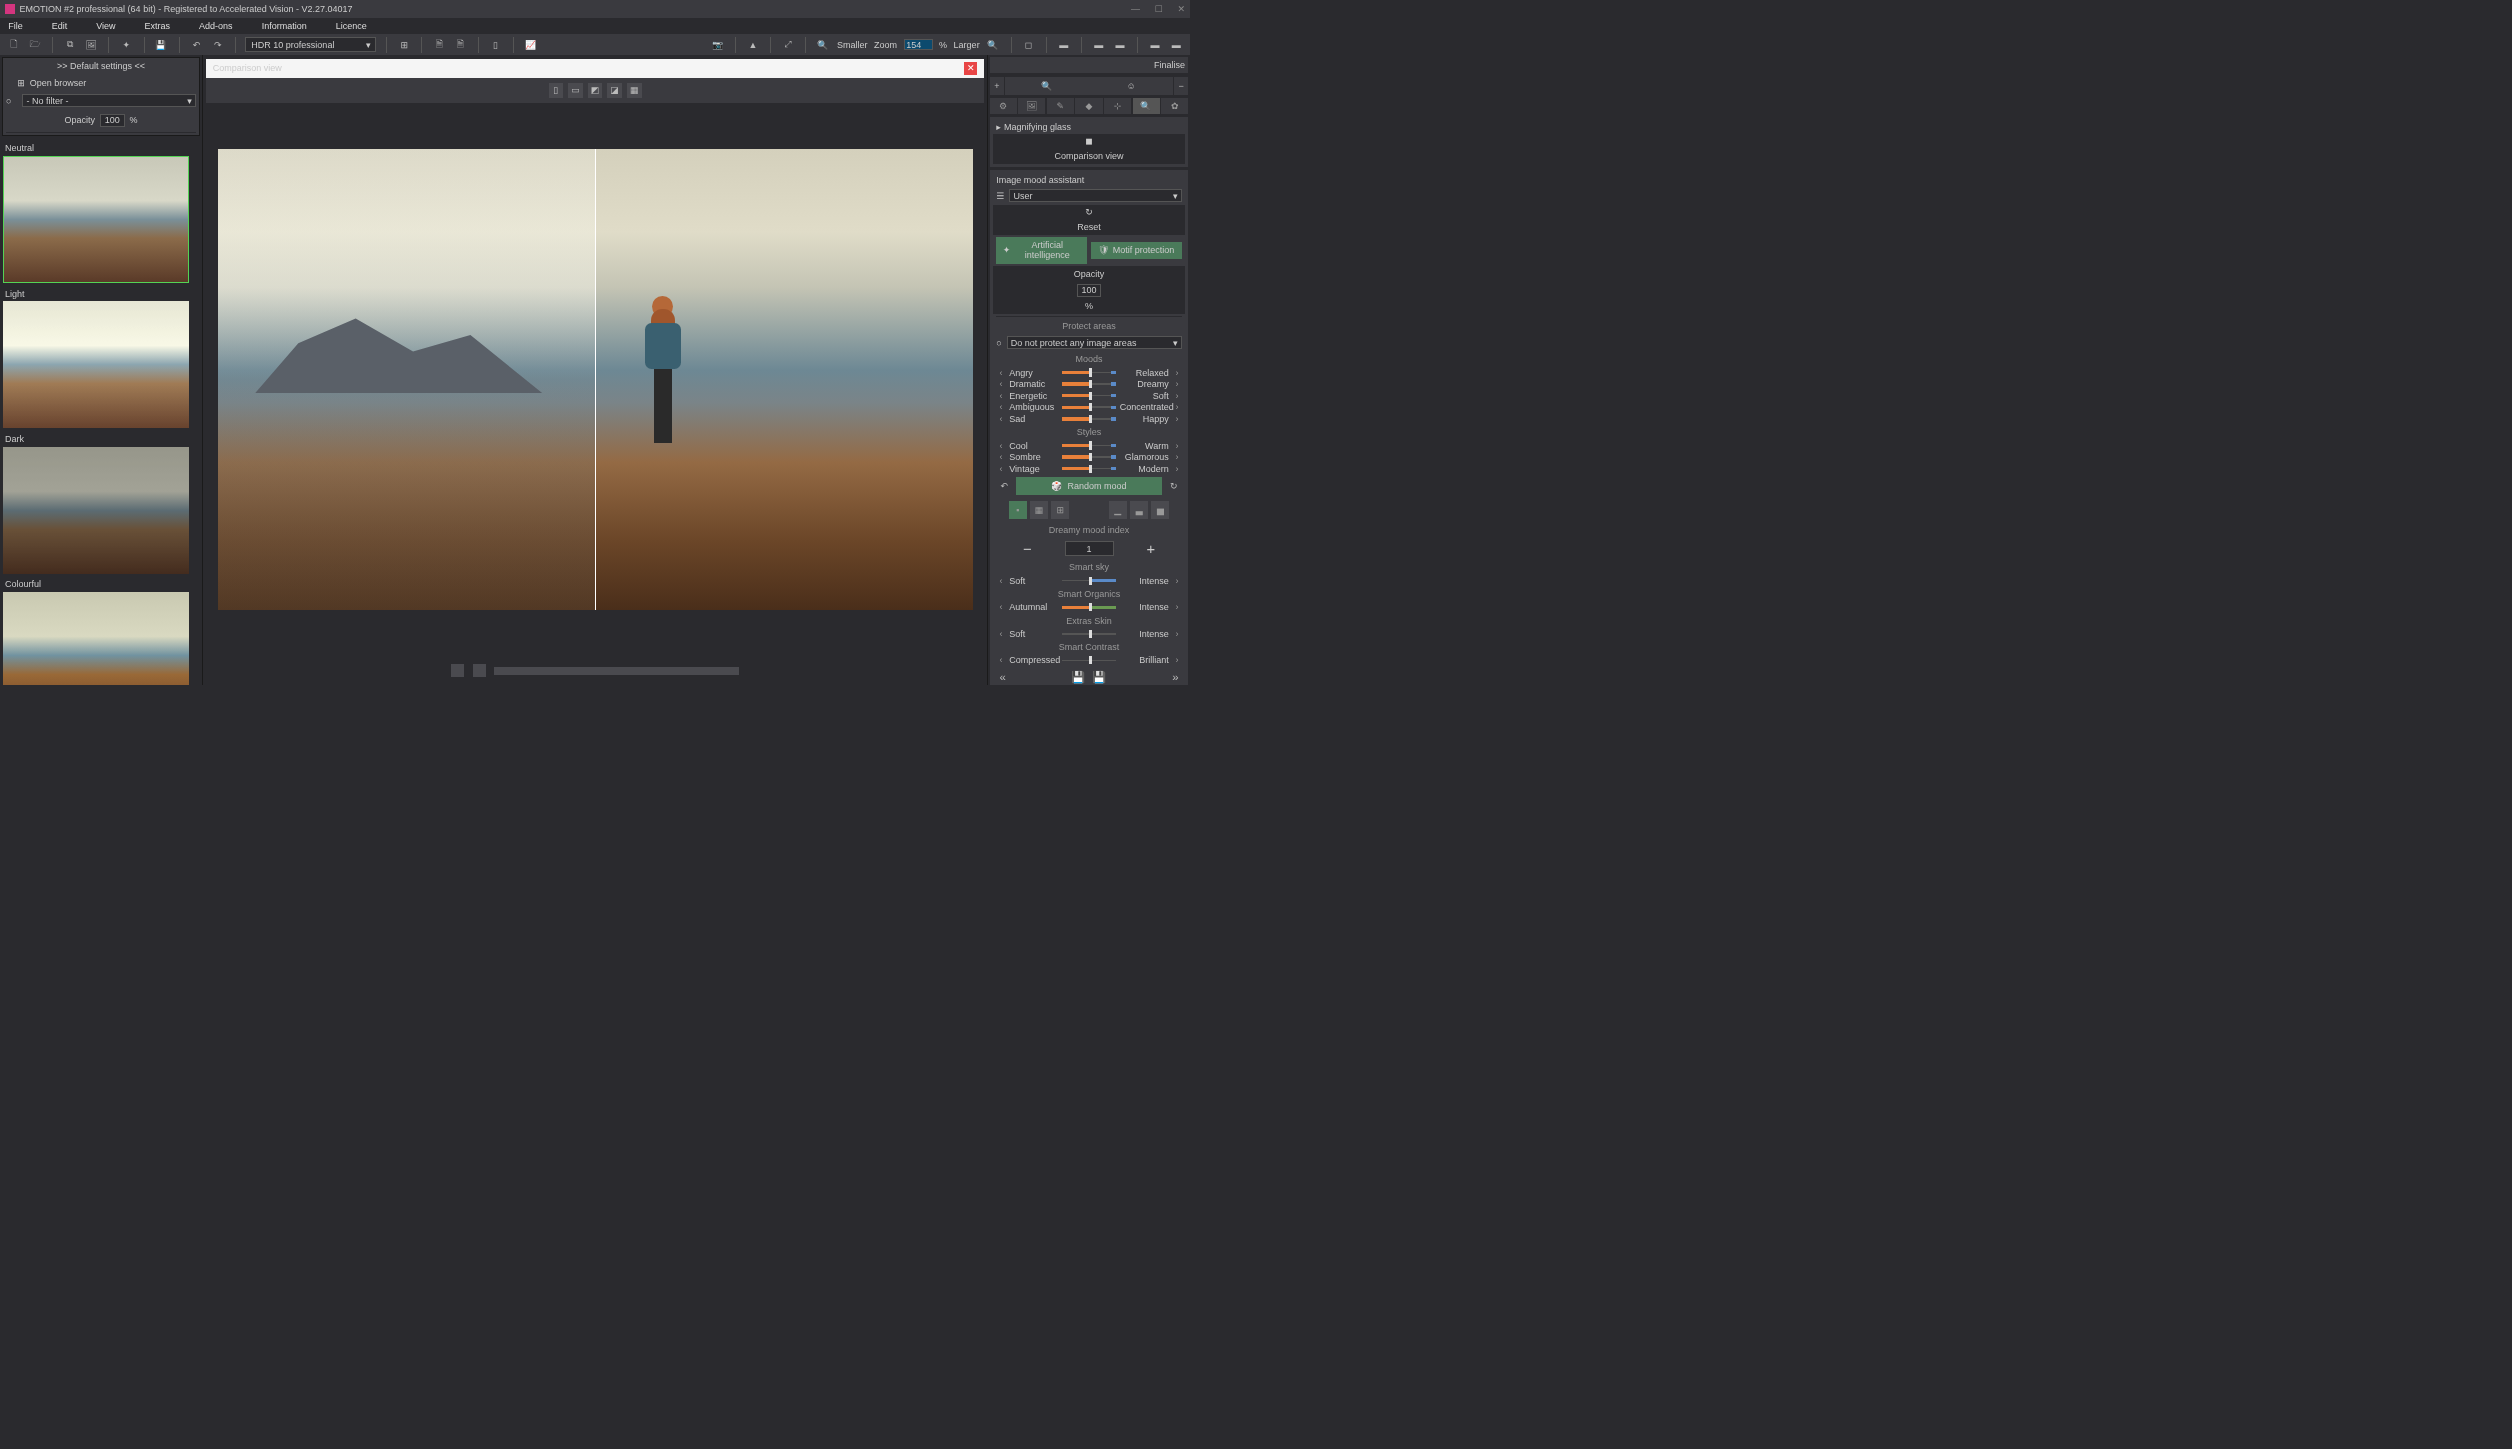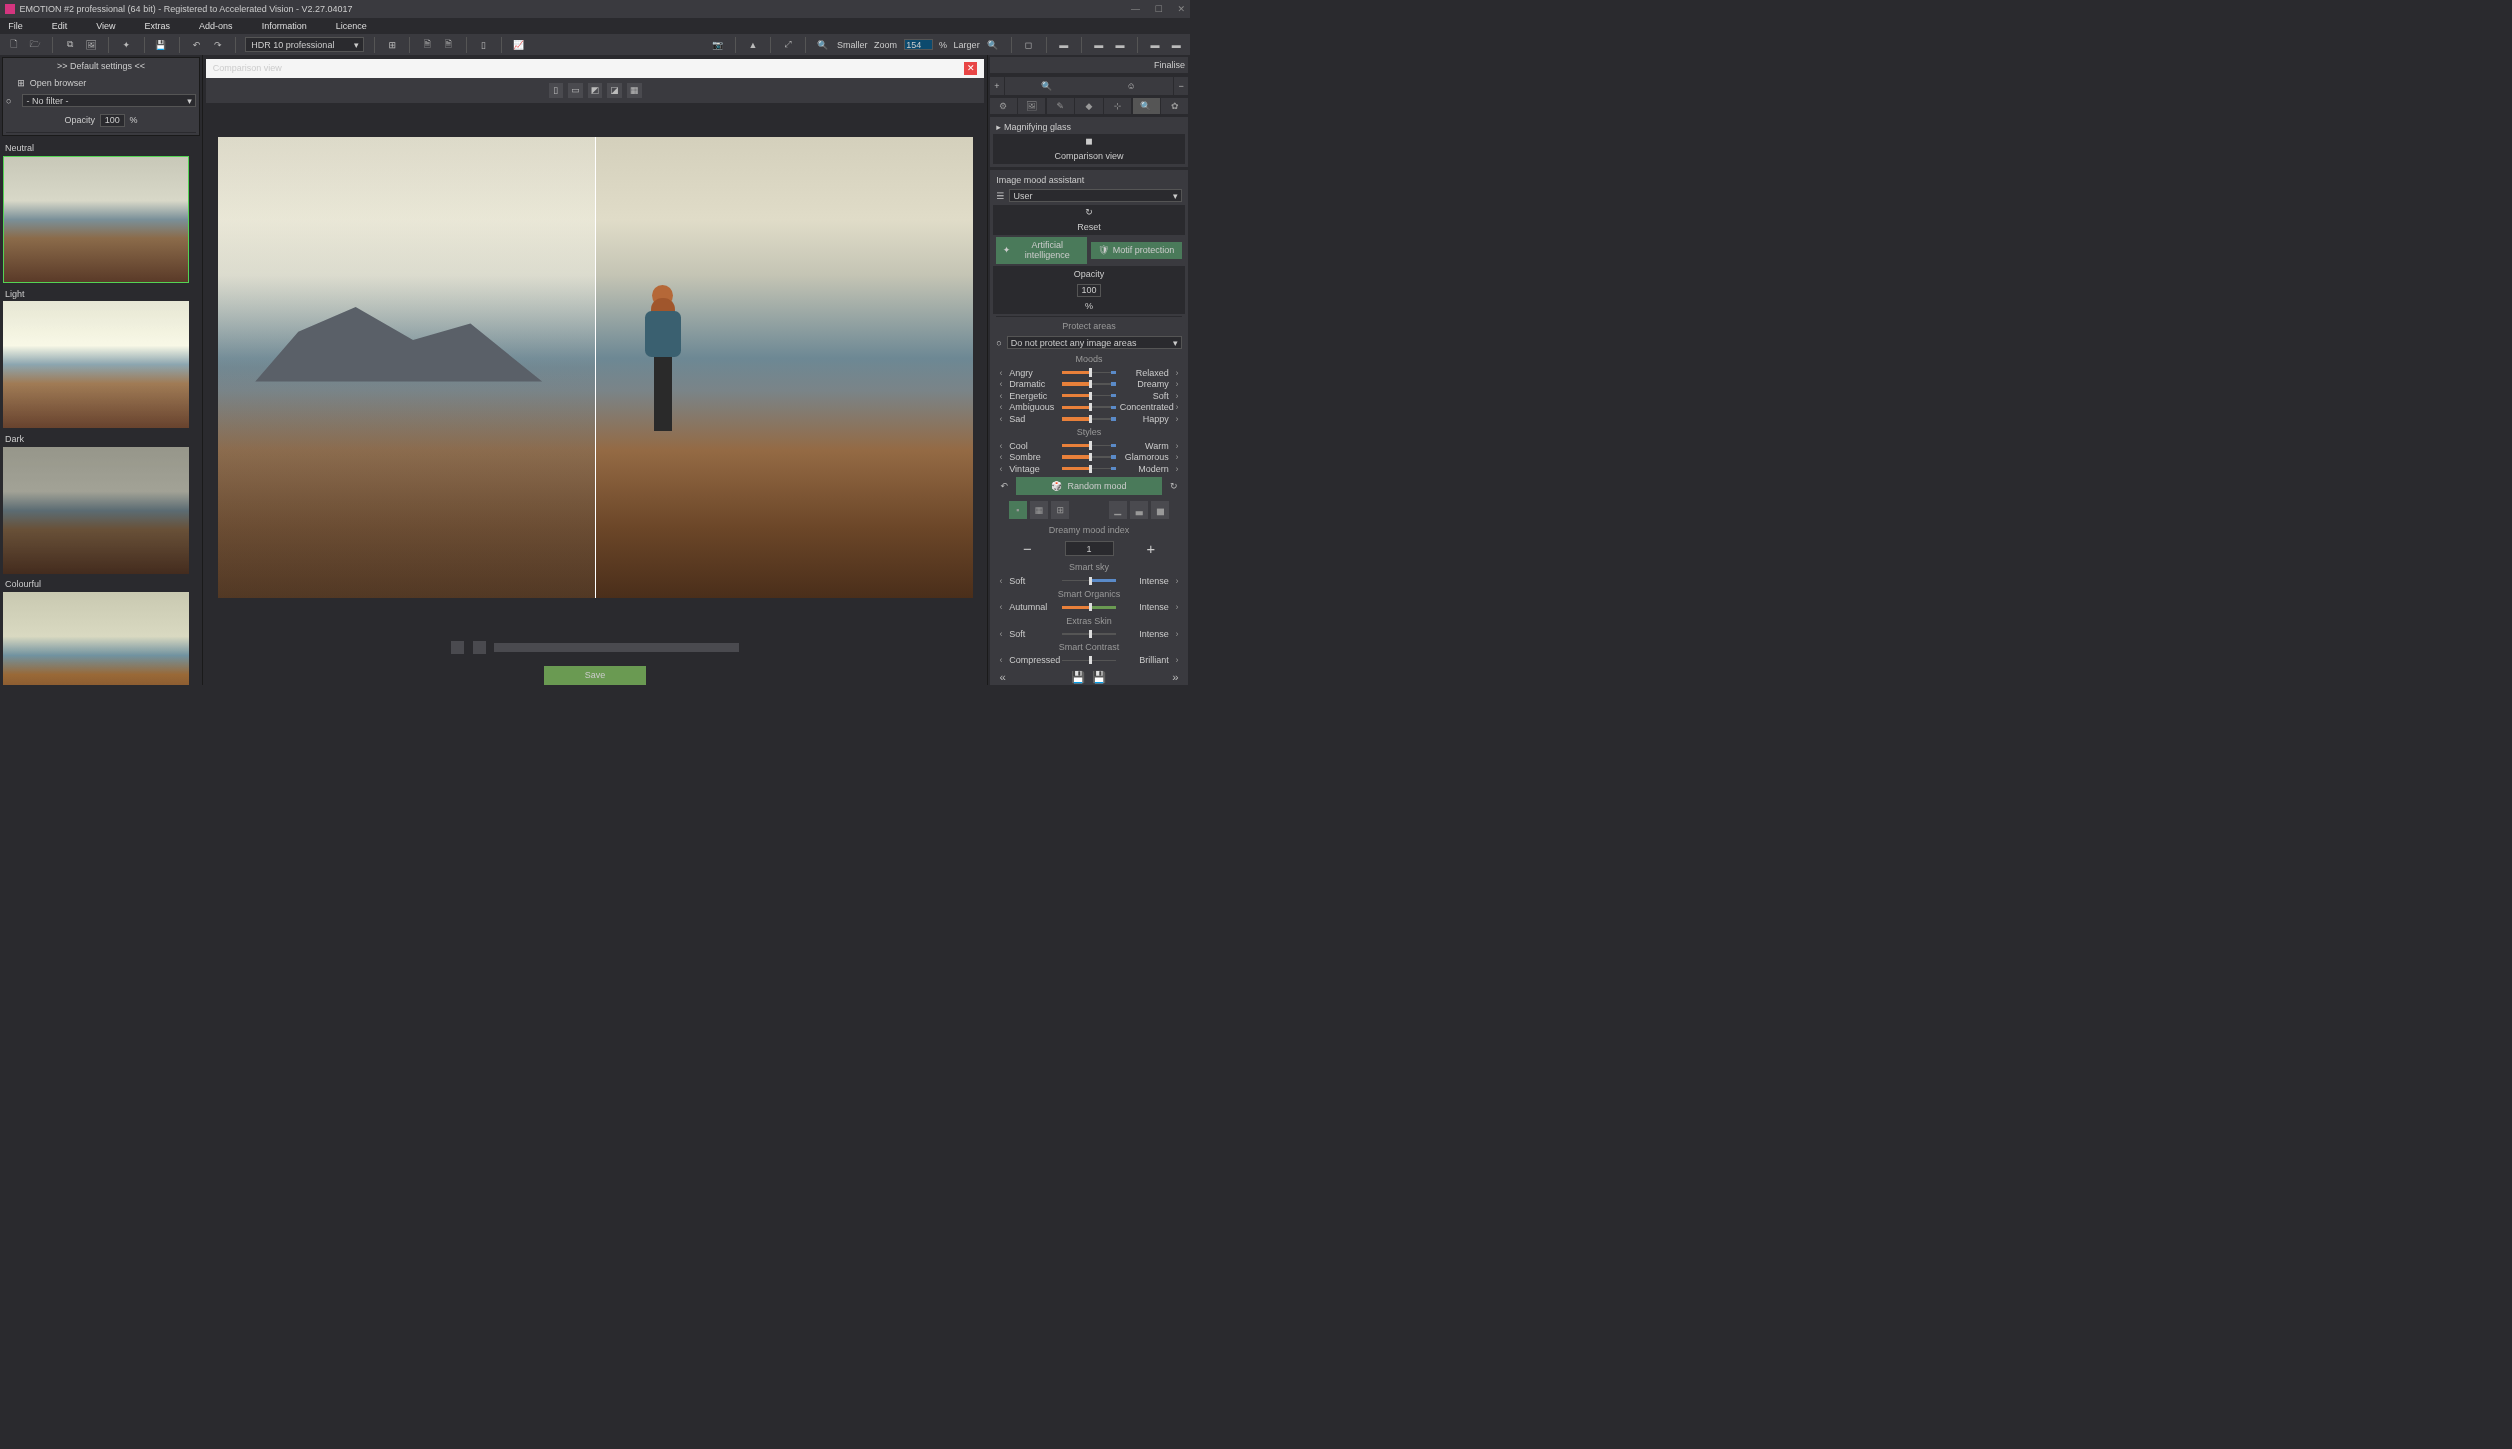--- a/index.html
+++ b/index.html
@@ -6,21 +6,21 @@
 body{background:#2a2a2e;overflow:hidden;width:1190px;height:686px}
 .titlebar{height:18px;background:#3a3a3f;display:flex;align-items:center;padding:0 4.9px;color:#aaa}
 .titlebar .icon{width:9.8px;height:9.8px;background:#d4357f;margin-right:4.9px}
 .titlebar .right{margin-left:auto;display:flex;gap:14.7px}
 .titlebar .right span{color:#888;cursor:pointer}
 .menubar{height:16.3px;background:#2a2a2e;display:flex;align-items:center;padding:0 8.2px}
 .menubar span{margin-right:29px;color:#ddd;cursor:pointer}
 .toolbar{height:21px;background:#3a3a3f;display:flex;align-items:center;padding:0 6.5px;gap:6.5px}
 .tbtn{width:14.7px;height:14.7px;display:flex;align-items:center;justify-content:center;color:#bbb;cursor:pointer}
 .tsep{width:0.8px;height:16.3px;background:#555;margin:0 3.3px}
-.tdropdown{background:#2a2a2e;border:0.8px solid #555;padding:1.6px 4.9px;width:119px;color:#bbb;height:14.7px;display:flex;align-items:flex-end;justify-content:space-between;cursor:pointer}
+.tdropdown{background:#2a2a2e;border:0.8px solid #555;padding:1.6px 4.9px;width:131px;color:#bbb;height:14.7px;display:flex;align-items:flex-end;justify-content:space-between;cursor:pointer}
 .zoom-area{display:flex;align-items:center;gap:6.5px;margin-left:auto;color:#999}
 .zoom-area input{width:29px;background:#0c4a6e;border:0.8px solid #555;color:#ccc;height:11.4px;padding:0 1.6px}
 .main{display:flex;height:calc(100% - 56px)}
 .leftcol{width:203px;background:#2a2a2e;display:flex;flex-direction:column;border-right:0.8px solid #1a1a1a}
 .leftpanel{background:#3a3a3f;margin:1.6px;border:0.8px solid #1a1a1a}
 .lprow{display:flex;align-items:center;justify-content:center;padding:3.3px;color:#ccc;gap:4.9px}
 .lprow.left{justify-content:flex-start;padding-left:14.7px}
 .lpinput{background:#2a2a2e;border:0.8px solid #555;height:13px;width:82px;padding:0 3.3px;color:#bbb;display:flex;align-items:center;justify-content:space-between}
 .lpinput.sm{width:24.5px;justify-content:center}
 .presets{flex:1;overflow-y:auto;background:#2a2a2e;padding:3.3px}
@@ -228,23 +228,20 @@
           <div class="person-legs"></div>
         </div>
         <div class="split-line"></div>
       </div>
     </div>
     <div class="bottombar">
       <div class="sbtn"></div>
       <div class="sbtn"></div>
       <div class="timeline"></div>
     </div>
-    <div style="display:flex;justify-content:center">
-      <div class="savebtn"><span>Save</span></div>
-    </div>
   </div>
 
   <div class="rightcol scrollbar" style="overflow-y:auto">
     <div class="finalise-hdr">Finalise</div>
     <div class="tabrow">
       <div class="tab sm">+</div>
       <div class="tab">🔍</div>
       <div class="tab">☺</div>
       <div class="tab sm">−</div>
     </div>

